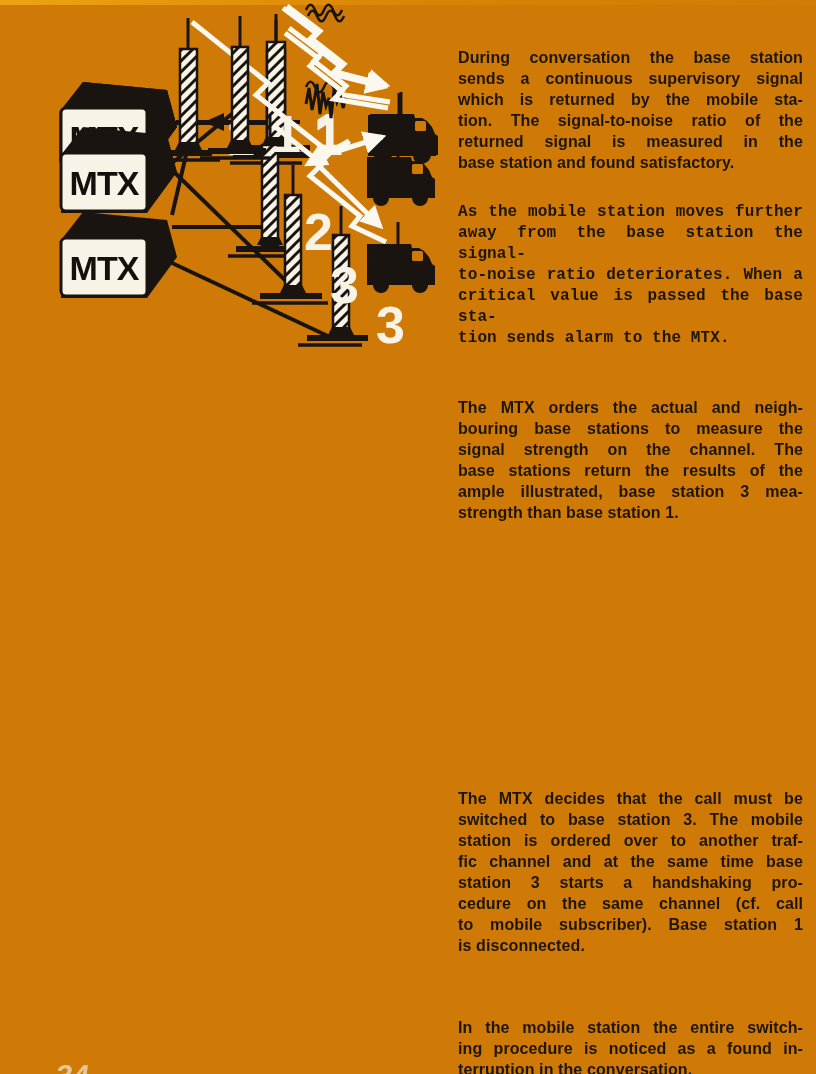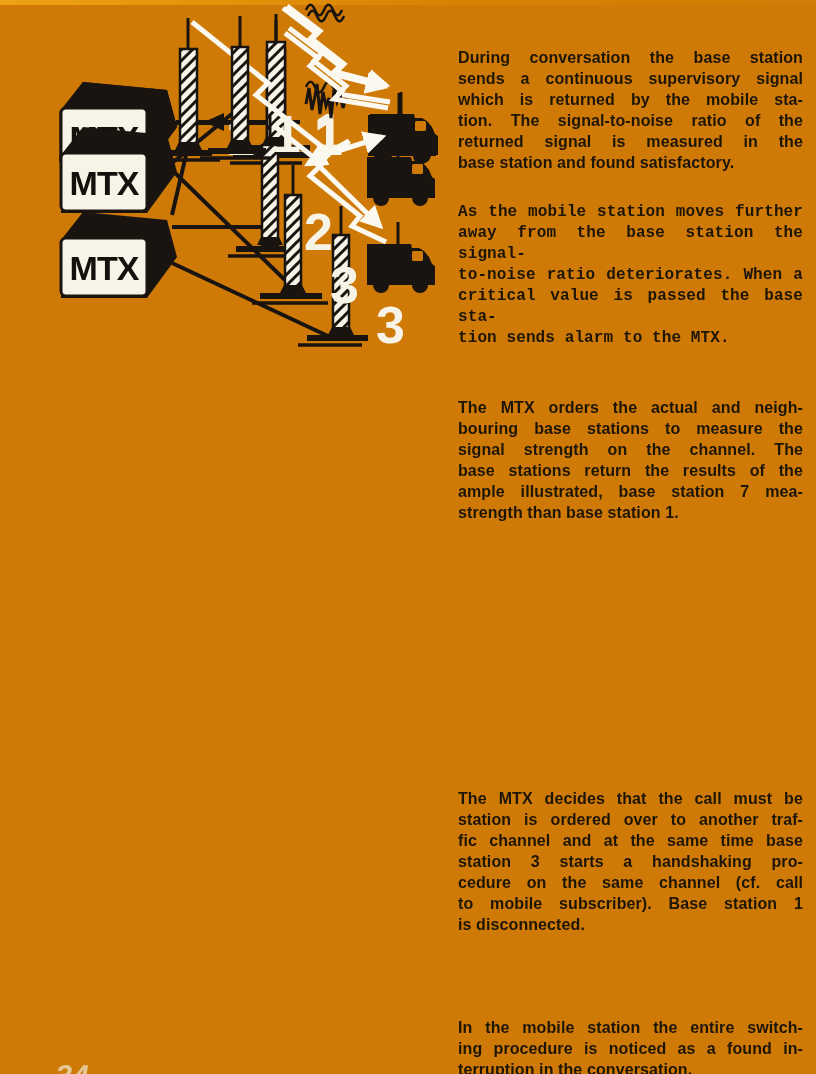--- a/index.html
+++ b/index.html
@@ -218,25 +218,26 @@
     <div class="line">away from the base station the signal-</div>
     <div class="line">to-noise ratio deteriorates. When a</div>
     <div class="line">critical value is passed the base sta-</div>
     <div class="line line--last">tion sends alarm to the MTX.</div>
   </div>
 <div id="p3" class="para">
     <div class="line">The MTX orders the actual and neigh-</div>
     <div class="line">bouring base stations to measure the</div>
     <div class="line">signal strength on the channel. The</div>
     <div class="line">base stations return the results of the</div>
-    <div class="line">ample illustrated, base station 7 mea-</div>
+    <div class="line">ample illustrated, base station 3 mea-</div>
     <div class="line line--last">strength than base station 1.</div>
   </div>
 <div id="p4" class="para">
     <div class="line">The MTX decides that the call must be</div>
+    <div class="line">switched to base station 3. The mobile</div>
     <div class="line">station is ordered over to another traf-</div>
     <div class="line">fic channel and at the same time base</div>
     <div class="line">station 3 starts a handshaking pro-</div>
     <div class="line">cedure on the same channel (cf. call</div>
     <div class="line">to mobile subscriber). Base station 1</div>
     <div class="line line--last">is disconnected.</div>
   </div>
 <div id="p5" class="para">
     <div class="line">In the mobile station the entire switch-</div>
     <div class="line">ing procedure is noticed as a found in-</div>

